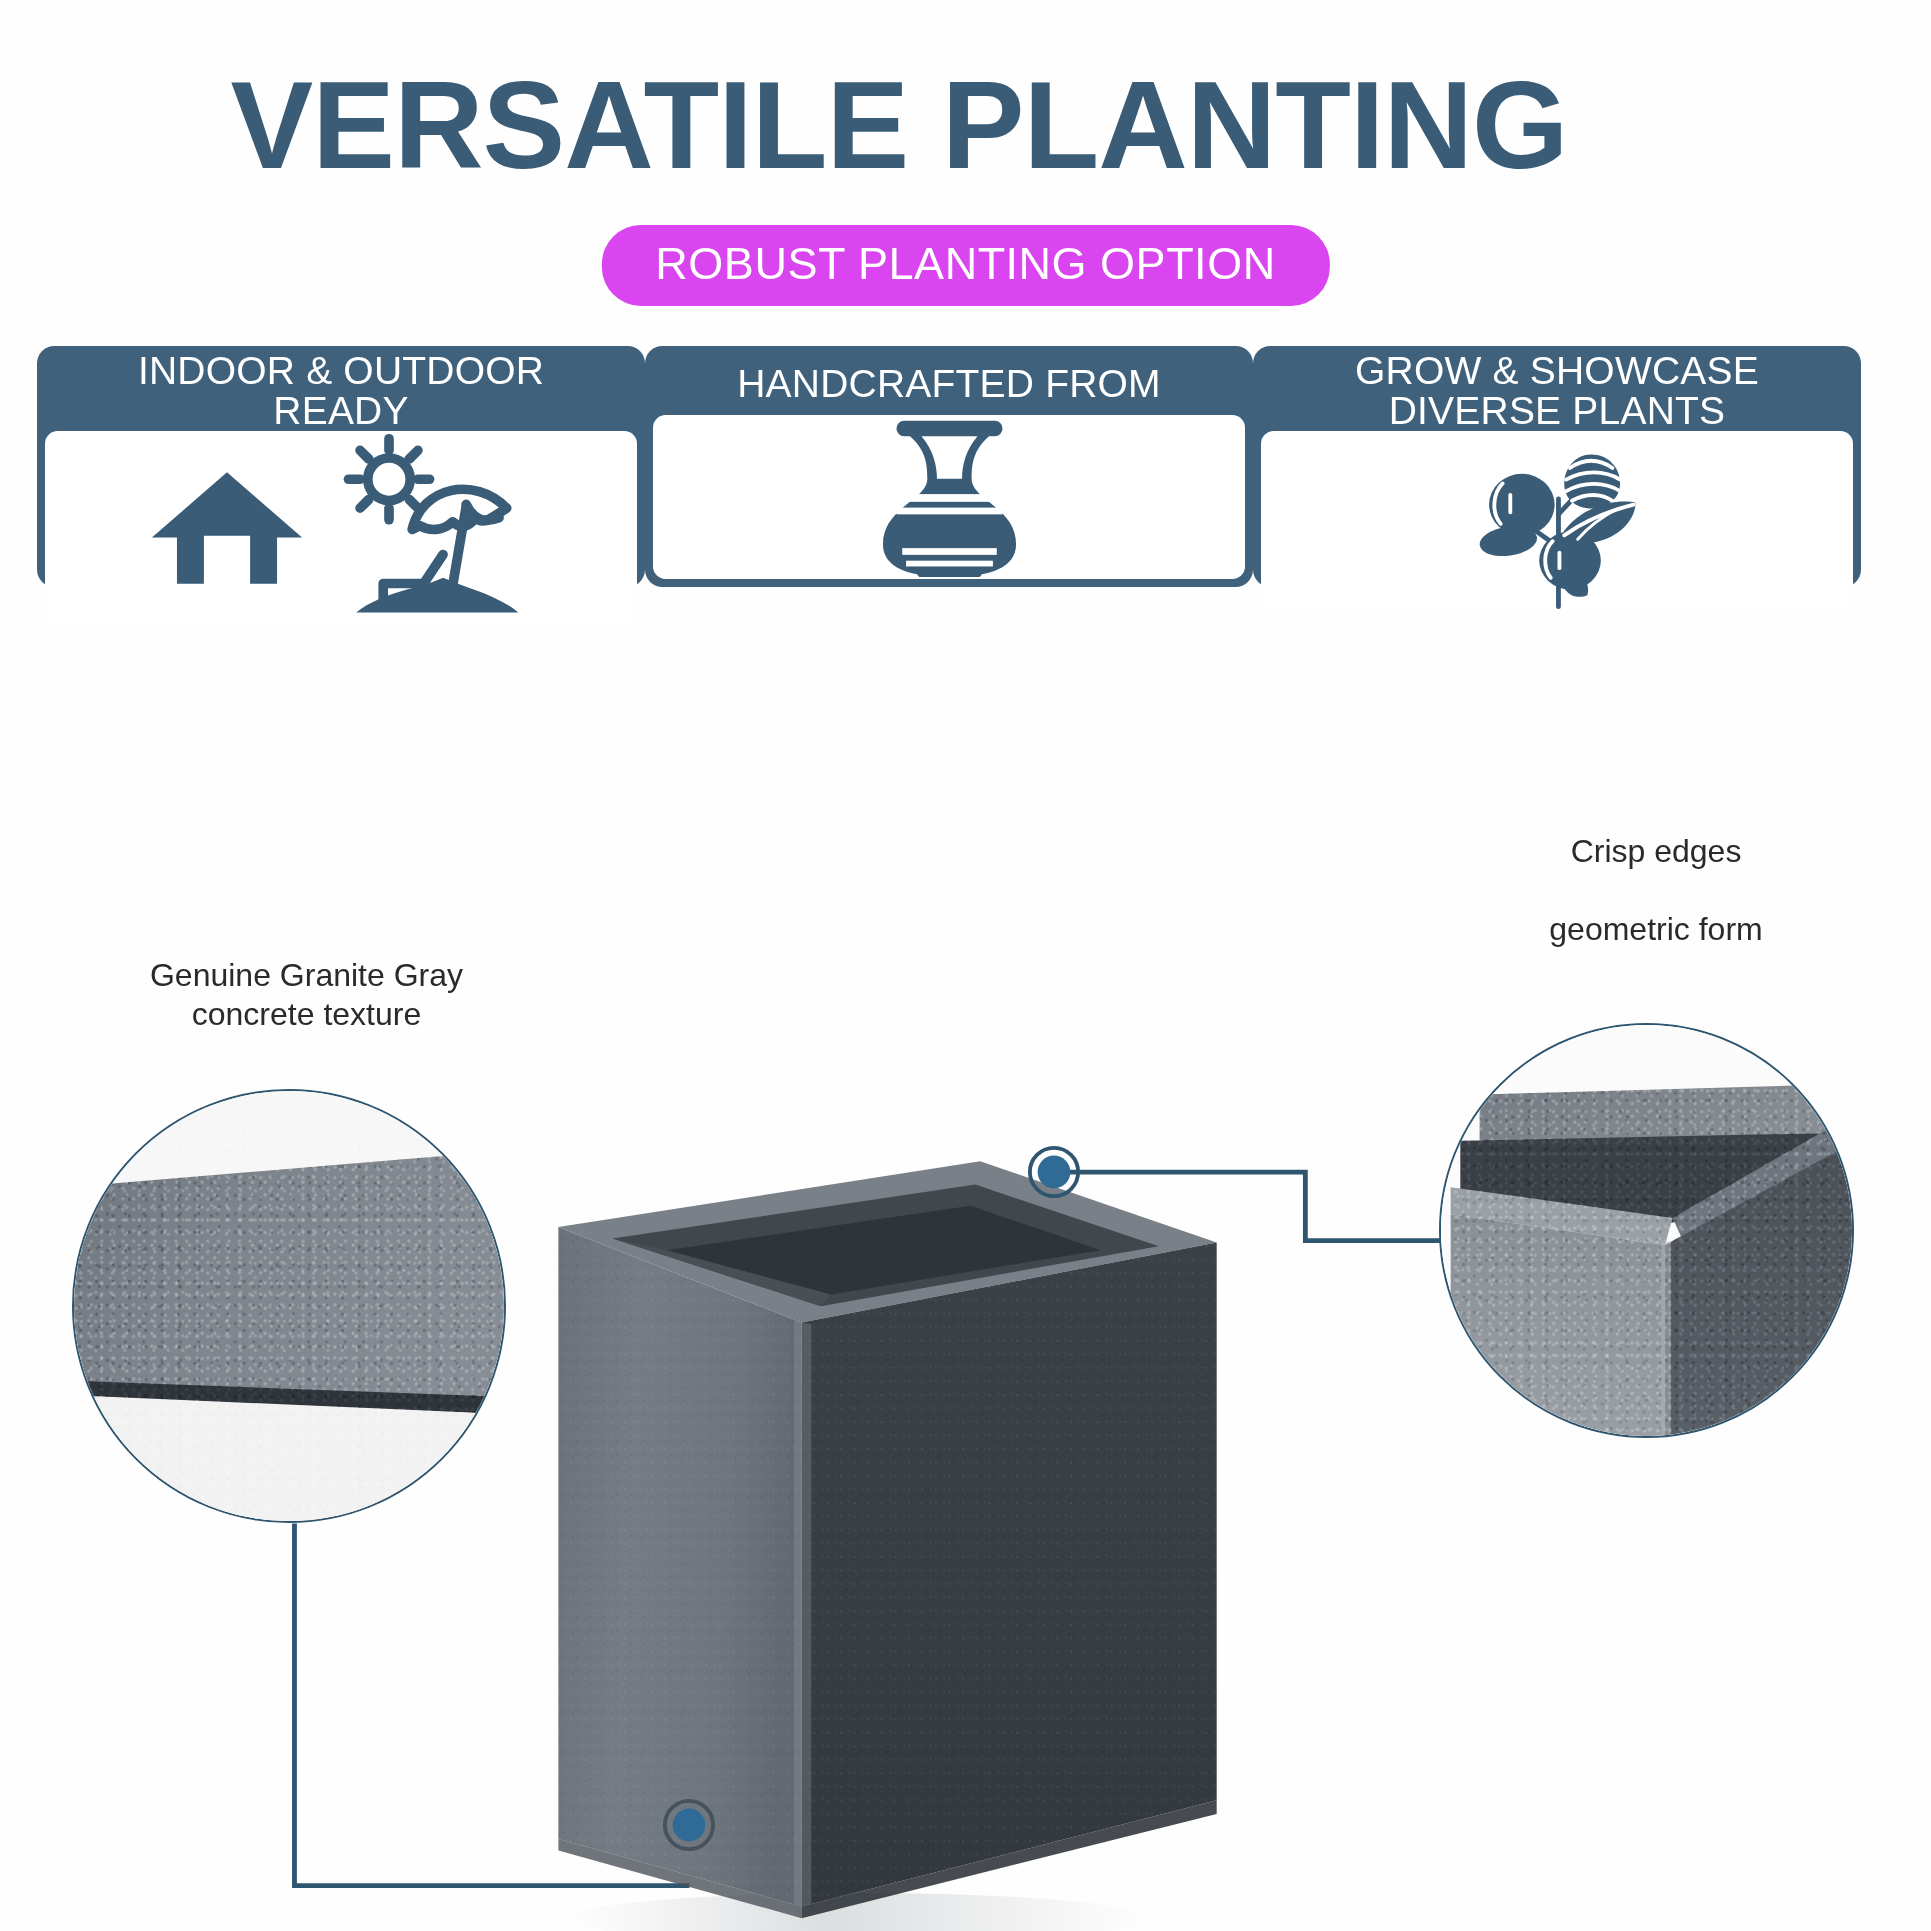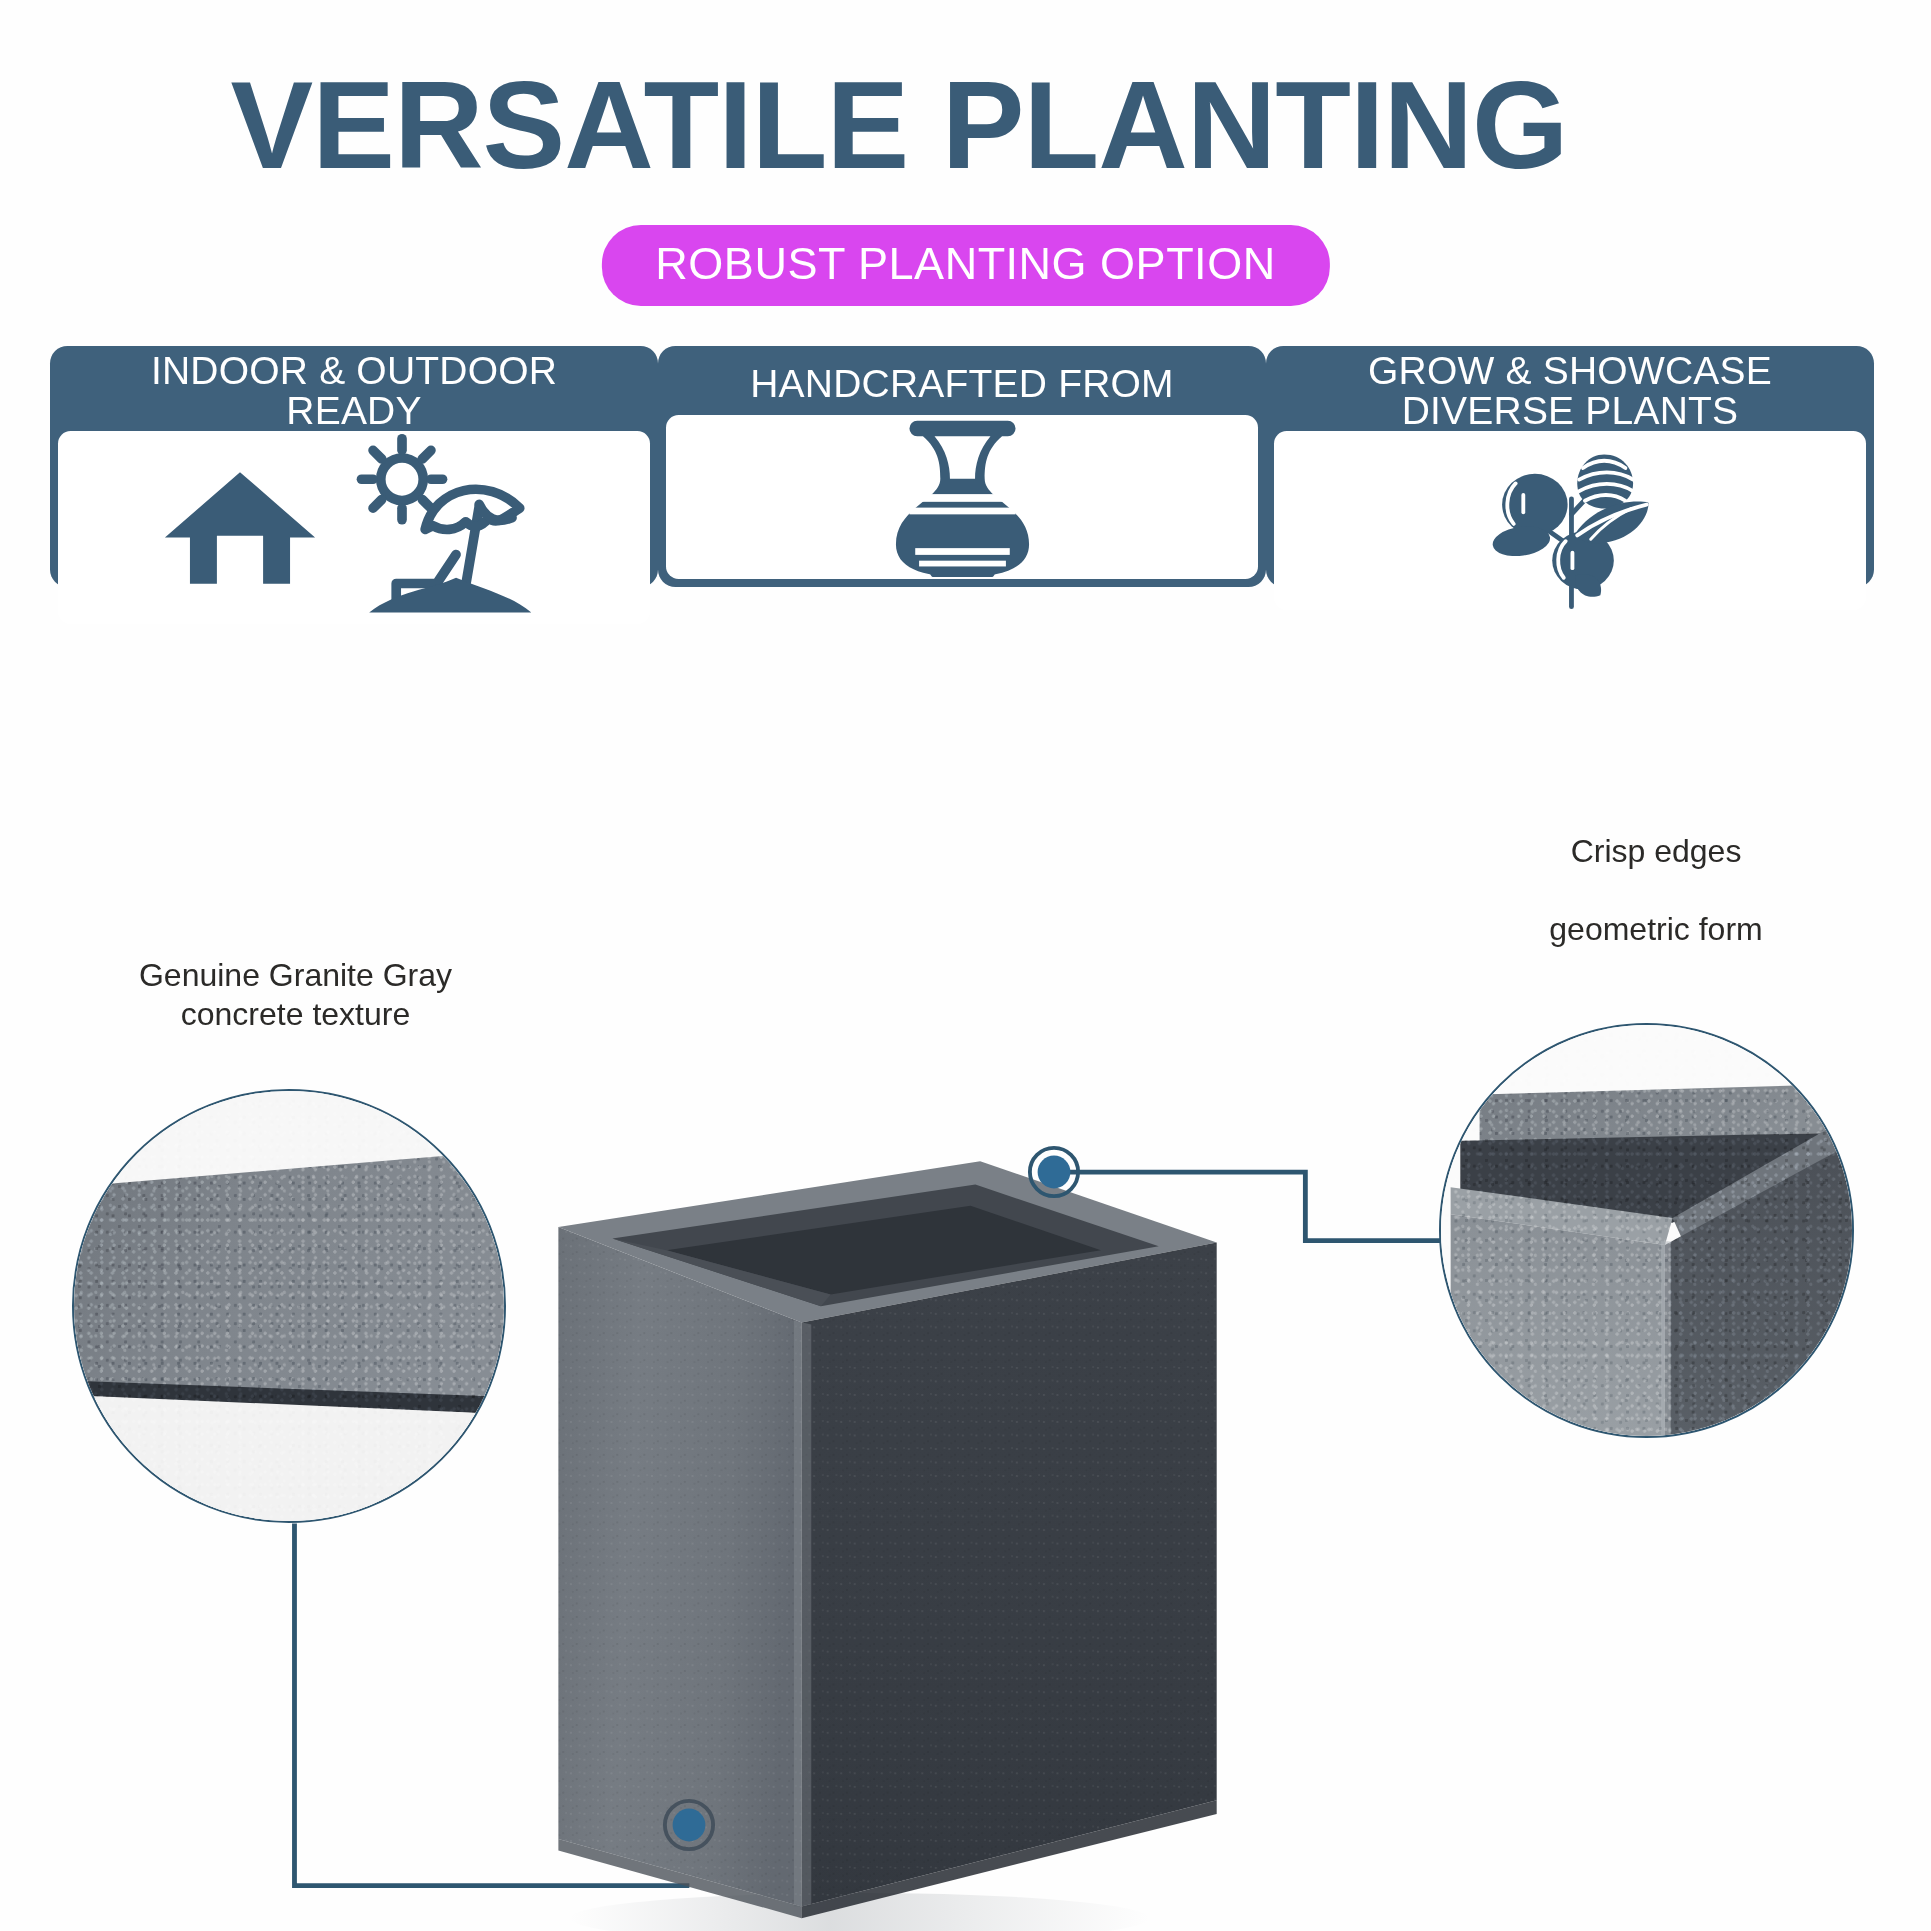--- a/index.html
+++ b/index.html
@@ -19,21 +19,21 @@
   }
   #subtitle-pill{
     position:absolute; left:50%; transform:translateX(-50%); top:225px;
     background:#d946ef; color:#ffffff;
     border-radius:39px; padding:12.6px 54px 16.4px 54px;
     font-size:45px; letter-spacing:0.5px; white-space:nowrap;
   }
 
   
   .cards-row{ position:absolute; left:23px; top:346px; width:1838px; height:241px;
-              display:flex; justify-content:center;margin-left:20px; }
+              display:flex; justify-content:flex-end; }
   .card{
     width:608px; height:241px; background:#3F617C;
     border-radius:17.4px; padding:5.8px 5.8px 5.8px 5.8px;
     display:flex; flex-direction:column;
   }
   .card-head{
     height:77px; display:flex; align-items:center; justify-content:center;
     color:#ffffff; font-size:39px; line-height:1.02; text-align:center;
     padding:1.9px 13.5px 0 13.5px; letter-spacing:0.2px;
   }
@@ -42,21 +42,21 @@
     display:flex; align-items:center; justify-content:center; gap:25px;
     margin:1.9px 1.9px 1.9px 1.9px;
   }
   .card-body svg{ display:block; }
 
   
   .annot{
     position:absolute; color:#2B2A28; font-size:32px; line-height:1.22;
     font-family:"Liberation Sans", sans-serif;
   }
-  #annot-left{ left:6px; top:956px; width:579px; text-align:center; }
+  #annot-left{ left:17px; top:956px; width:579px; text-align:center; }
   #annot-right{ left:1381px; top:832px; width:550px; text-align:center; }
 
   
   .callout{
     position:absolute; border-radius:50%; overflow:hidden;
     border:2.9px solid #2E5670; background:#ffffff;
   }
   #callout-left{ left:72px; top:1089px; width:434px; height:434px; }
   #callout-right{ left:1439px; top:1023px; width:415px; height:415px; }
 

